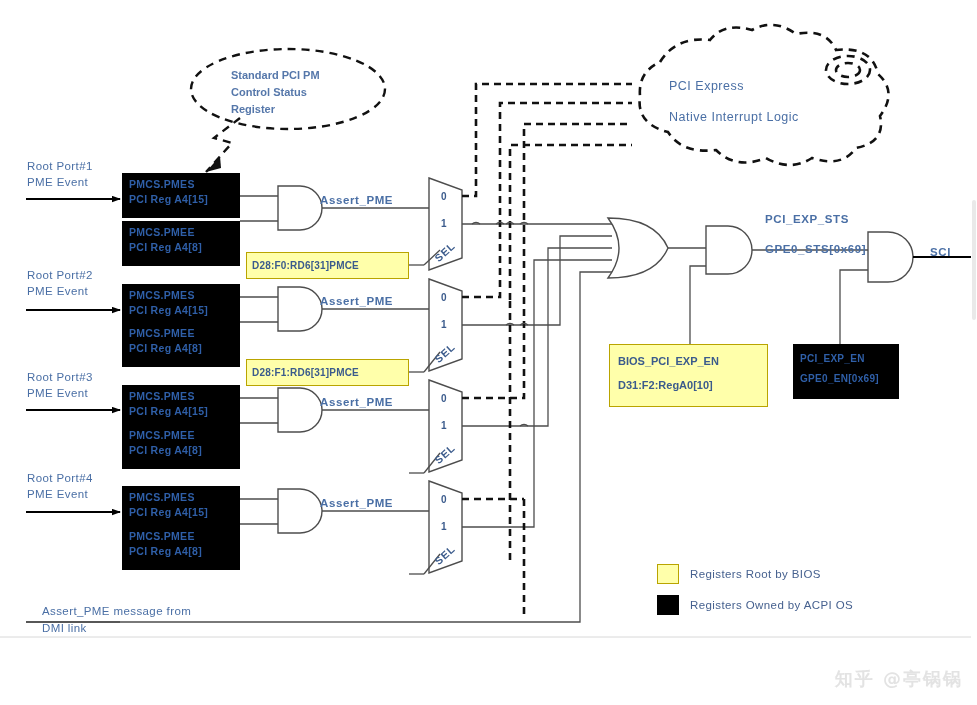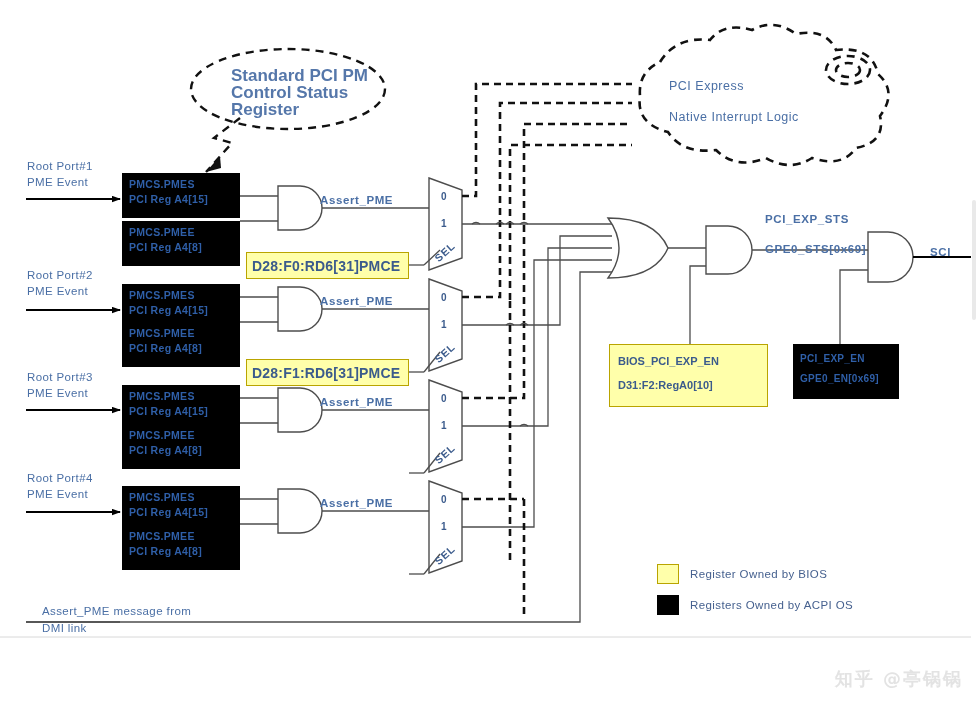--- a/index.html
+++ b/index.html
@@ -5,28 +5,28 @@
   html,body{margin:0;padding:0;background:#ffffff;}
   body{font-family:"Liberation Sans",sans-serif;}
   #canvas{position:relative;width:977px;height:705px;background:#ffffff;overflow:hidden;}
   #svg-layer{position:absolute;left:0;top:0;width:977px;height:705px;}
   .reg-black{position:absolute;background:#000000;border:1px solid #000;box-sizing:border-box;padding-left:33px;}
   .reg-black .l1,.reg-black .l2{position:absolute;left:6px;color:#2f5fa8;font-size:10.5px;font-weight:bold;letter-spacing:.3px;white-space:nowrap;}
   .reg-black .l1{top:4px;}
   .reg-black .l2{top:19px;}
   .reg-yellow{position:absolute;background:#ffffaa;border:1px solid #b9a400;box-sizing:border-box;
      display:flex;align-items:center;padding-left:5px;}
-  .reg-yellow span{color:#3b5b8c;font-size:14px;font-weight:bold;letter-spacing:.2px;white-space:nowrap;}
+  .reg-yellow span{color:#3b5b8c;font-size:10px;font-weight:bold;letter-spacing:.2px;white-space:nowrap;}
   .yel2{position:absolute;background:#ffffaa;border:1px solid #b9a400;box-sizing:border-box;}
   .yel2 .l1,.yel2 .l2{position:absolute;left:8px;color:#3b5b8c;font-size:11px;font-weight:bold;white-space:nowrap;}
   .yel2 .l1{top:10px;}
   .yel2 .l2{top:34px;}
   .sig{position:absolute;color:#4a6fa5;font-size:11.5px;font-weight:bold;letter-spacing:.6px;white-space:nowrap;}
   .port{position:absolute;color:#4a6fa5;font-size:11.5px;line-height:16px;letter-spacing:.4px;white-space:pre;}
-  .bubble-txt{position:absolute;color:#5577aa;font-size:17px;line-height:15px;font-weight:bold;white-space:pre;}
+  .bubble-txt{position:absolute;color:#5577aa;font-size:11px;line-height:15px;font-weight:bold;white-space:pre;}
   .cloud-txt{position:absolute;color:#4a6fa5;font-size:12.5px;letter-spacing:.5px;white-space:nowrap;}
   .muxnum{position:absolute;color:#3b5b8c;font-size:10px;font-weight:bold;}
   .muxsel{position:absolute;color:#3b5b8c;font-size:10.5px;font-weight:bold;transform:rotate(-42deg);transform-origin:0 0;letter-spacing:1px;}
   .legend-sw{position:absolute;width:22px;height:20px;box-sizing:border-box;}
   .legend-txt{position:absolute;color:#46618f;font-size:11.5px;letter-spacing:.4px;white-space:nowrap;}
   .wm{position:absolute;right:14px;bottom:14px;color:#e3e3e3;font-size:18px;font-weight:bold;letter-spacing:2px;
       font-family:"DejaVu Sans",sans-serif;user-select:none;}
   .scrollbar{position:absolute;right:0;top:0;width:6px;height:705px;background:#ffffff;}
   .scrollthumb{position:absolute;right:1px;top:200px;width:4px;height:120px;background:#e9e9e9;border-radius:2px;}
 </style>
@@ -284,21 +284,21 @@
 
   <div class="reg-black" style="left:793px;top:344px;width:106px;height:55px;">
     <div class="l1" style="top:8px;font-size:10px;">PCI_EXP_EN</div>
     <div class="l2" style="top:28px;font-size:10px;">GPE0_EN[0x69]</div>
   </div>
 
   <div class="port" style="left:42px;top:603px;color:#4a6fa5;">Assert_PME message from</div>
   <div class="port" style="left:42px;top:620px;color:#4a6fa5;">DMI link</div>
 
   <div class="legend-sw" style="left:657px;top:564px;background:#ffffaa;border:1px solid #b9a400;"></div>
-  <div class="legend-txt" style="left:690px;top:568px;">Register Owned by BIOS</div>
+  <div class="legend-txt" style="left:690px;top:568px;">Registers Root by BIOS</div>
 
   <div class="legend-sw" style="left:657px;top:595px;background:#000000;border:1px solid #000;"></div>
   <div class="legend-txt" style="left:690px;top:599px;">Registers Owned by ACPI OS</div>
 
   <div class="wm">知乎 @亭锅锅</div>
 
   <div class="scrollbar">
     <div class="scrollthumb"></div>
   </div>
 

